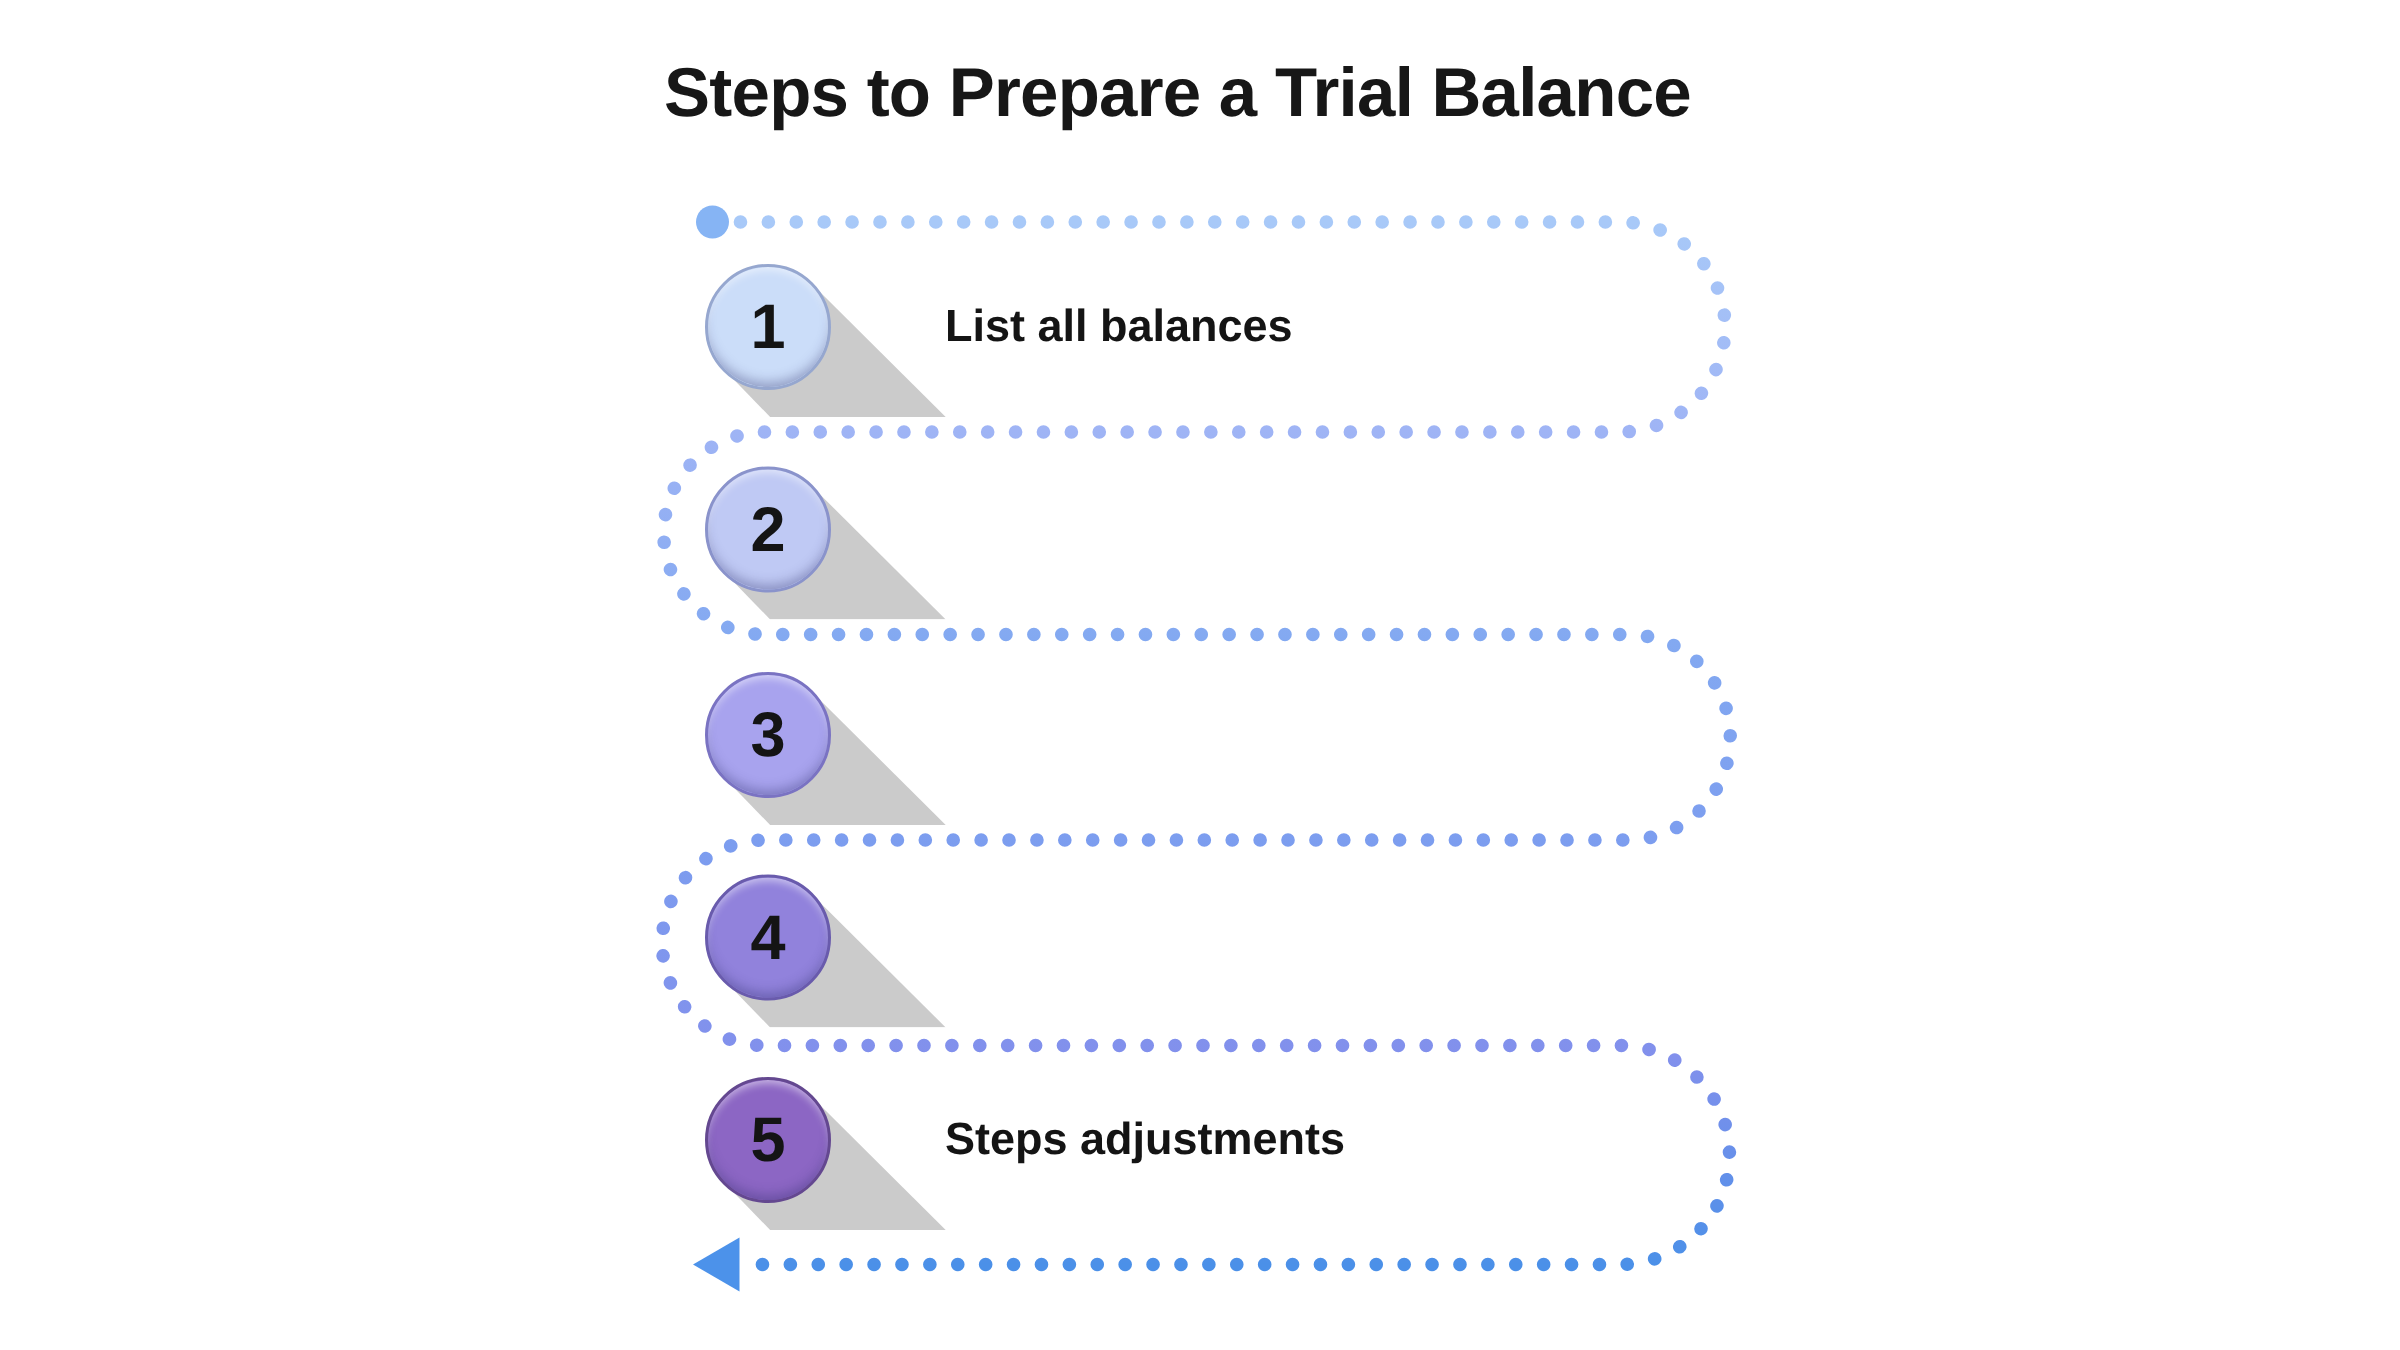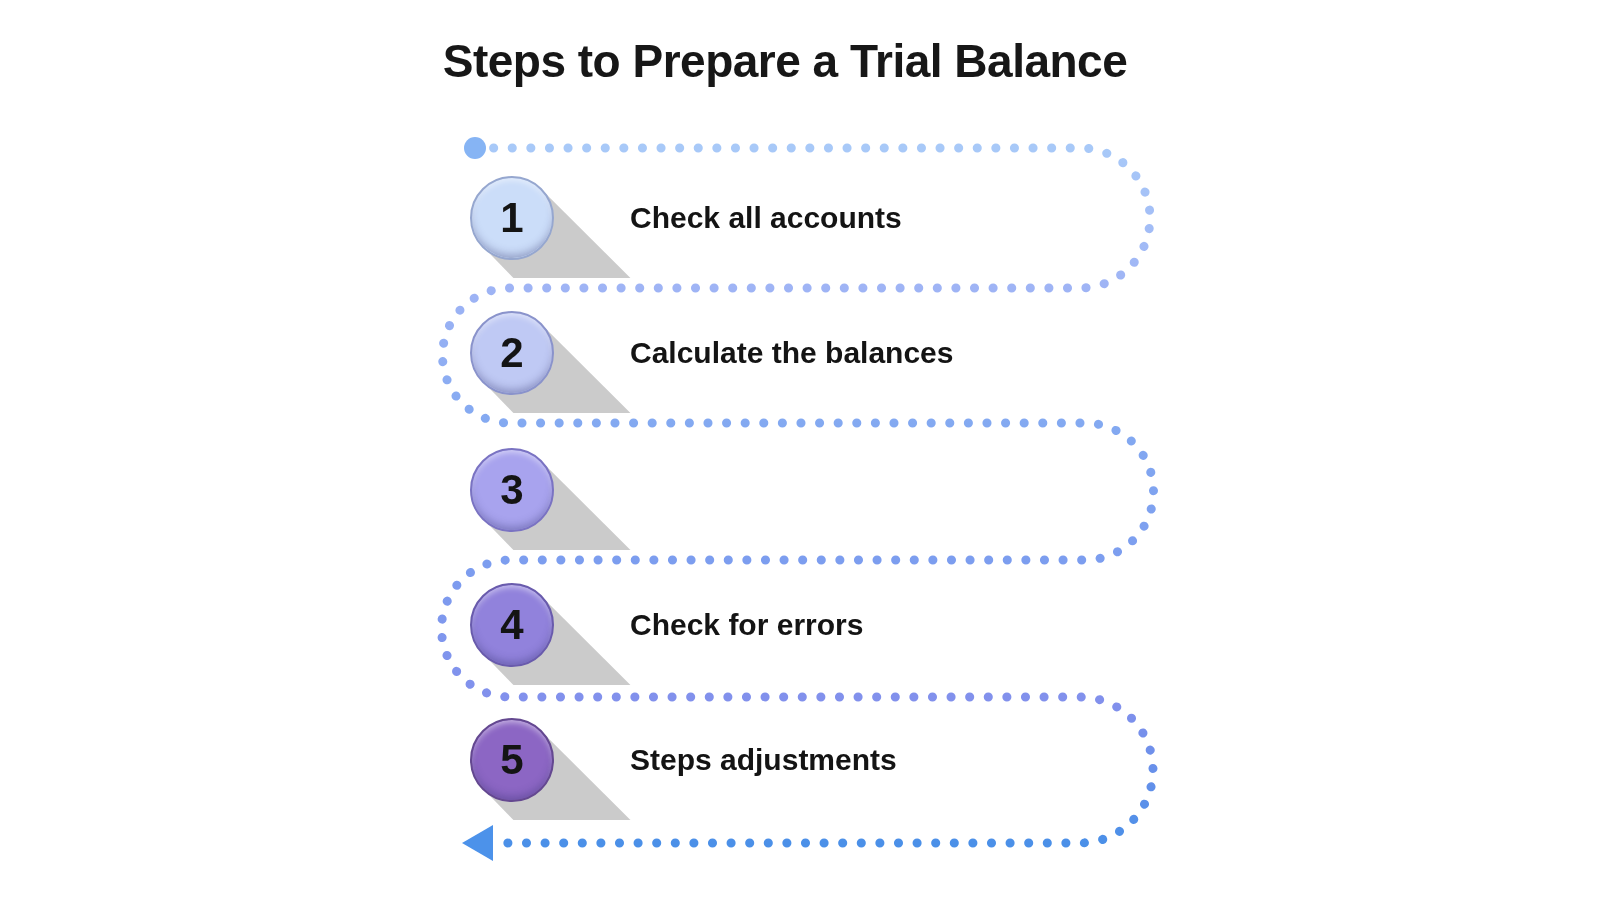--- a/index.html
+++ b/index.html
@@ -92,44 +92,42 @@
              H 500"></path>
     <circle cx="475" cy="148" r="11" fill="#86B4F4"></circle>
     <polygon points="462,843 493,825 493,861" fill="#4C92EA"></polygon>
   </svg>
 
   <div class="step" style="top:143px">
     <div class="shadow" style="background-color: rgb(203, 203, 203);"></div>
     <div class="circle" style="background-color: rgb(203, 221, 249); border-color: rgb(150, 167, 207);">
       <span class="num">1</span>
     </div>
-    <div class="label">Check all accounts</div>
+    <div class="label">List all balances</div>
   </div>
 
   <div class="step" style="top:278px">
     <div class="shadow" style="background-color: rgb(203, 203, 203);"></div>
     <div class="circle" style="background-color: rgb(191, 201, 244); border-color: rgb(138, 147, 203);">
       <span class="num">2</span>
     </div>
-    <div class="label">Calculate the balances</div>
   </div>
 
   <div class="step" style="top:415px">
     <div class="shadow" style="background-color: rgb(203, 203, 203);"></div>
     <div class="circle" style="background-color: rgb(168, 163, 238); border-color: rgb(122, 115, 194);">
       <span class="num">3</span>
     </div>
   </div>
 
   <div class="step" style="top:550px">
     <div class="shadow" style="background-color: rgb(203, 203, 203);"></div>
     <div class="circle" style="background-color: rgb(145, 130, 220); border-color: rgb(105, 91, 172);">
       <span class="num">4</span>
     </div>
-    <div class="label">Check for errors</div>
   </div>
 
   <div class="step" style="top:685px">
     <div class="shadow" style="background-color: rgb(203, 203, 203);"></div>
     <div class="circle" style="background-color: rgb(140, 102, 196); border-color: rgb(100, 72, 144);">
       <span class="num">5</span>
     </div>
     <div class="label">Steps adjustments</div>
   </div>
 

